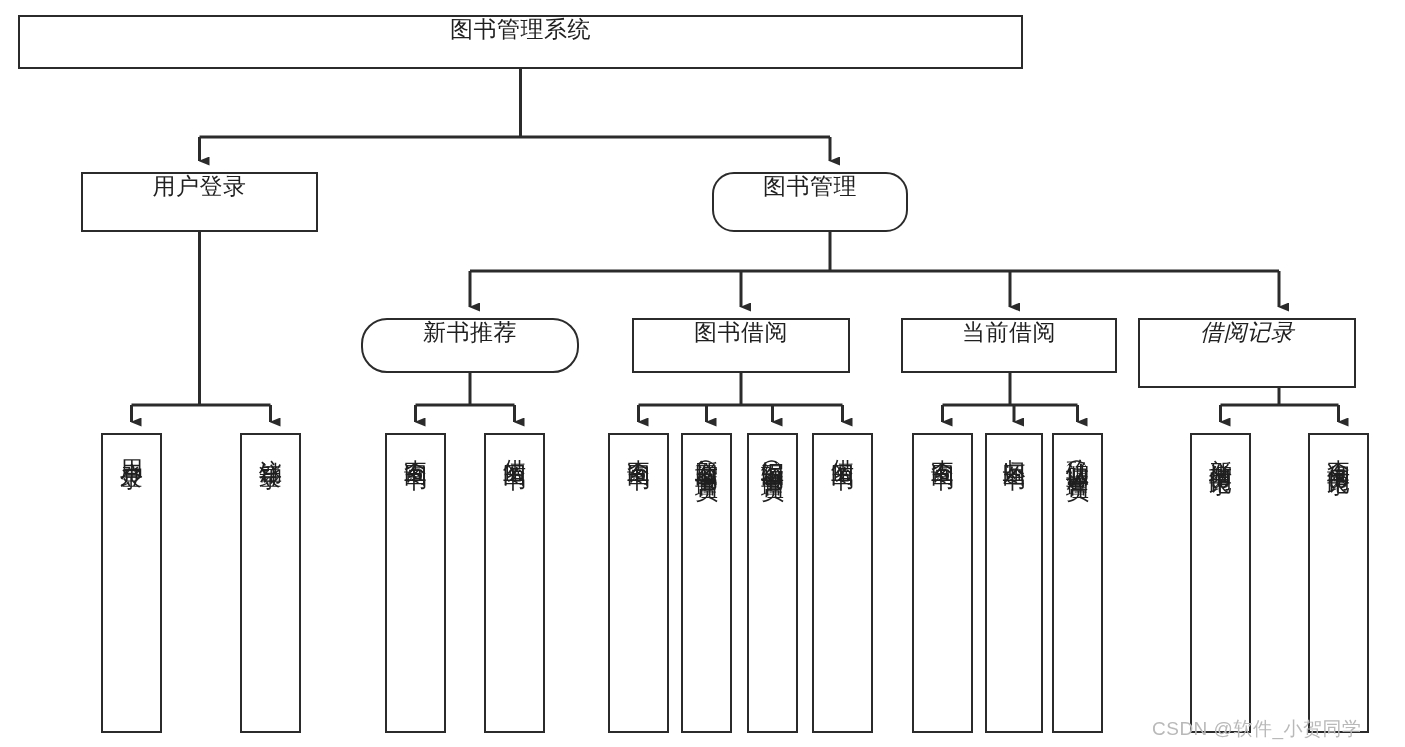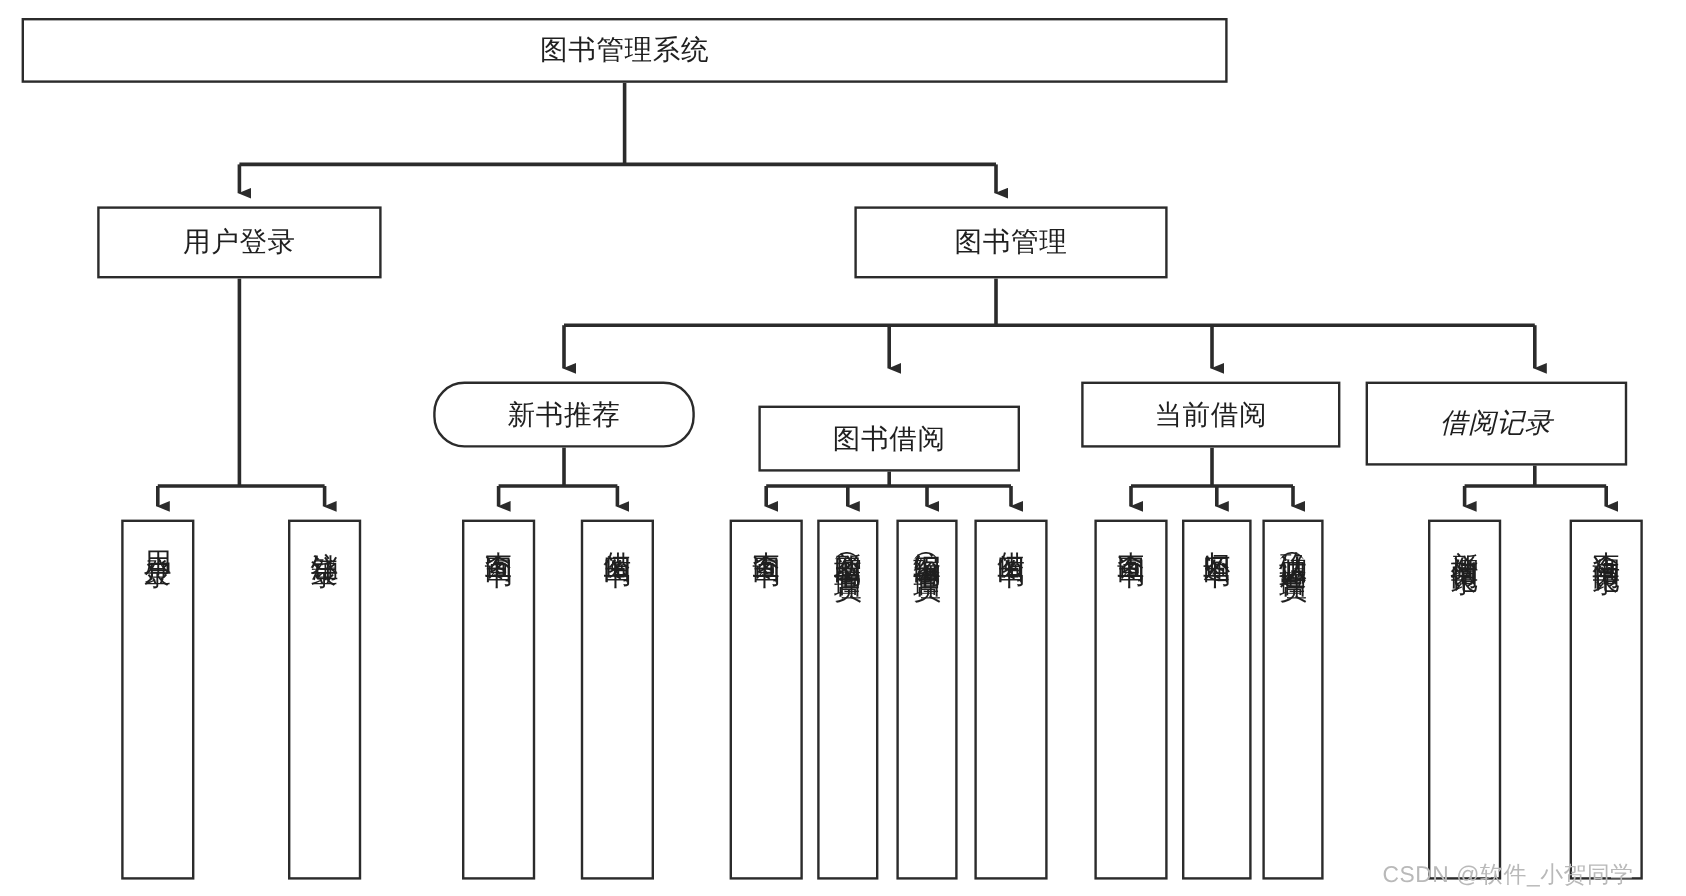--- a/index.html
+++ b/index.html
@@ -23,21 +23,21 @@
     top: 0;
     width: 1405px;
     height: 747px;
   }
   .node-box {
     position: absolute;
     box-sizing: border-box;
     background: #ffffff;
     border: 2px solid #2b2b2b;
     display: flex;
-    align-items: center;
+    align-items: flex-start;
     justify-content: center;
     overflow: hidden;
   }
   .node-label {
     color: #1f1f1f;
     text-align: center;
     line-height: 1.12;
     letter-spacing: 0.5px;
     white-space: nowrap;
   }
@@ -113,28 +113,28 @@
       </g>
   </svg>
 
   <div class="node-box node-horizontal" id="box-root" style="left: 18px; top: 15px; width: 1005px; height: 54px;">
     <span class="node-label">图书管理系统</span>
   </div>
 
   <div class="node-box node-horizontal" id="box-user-login" style="left: 81px; top: 172px; width: 237px; height: 60px;">
     <span class="node-label">用户登录</span>
   </div>
-  <div class="node-box node-horizontal" id="box-book-manage" style="left: 712px; top: 172px; width: 261px; height: 60px;">
+  <div class="node-box node-horizontal" id="box-book-manage" style="left: 712px; top: 172px; width: 196px; height: 60px; border-radius: 22px;">
     <span class="node-label">图书管理</span>
   </div>
 
   <div class="node-box node-horizontal" id="box-new-book-rec" style="left: 361px; top: 318px; width: 218px; height: 55px; border-radius: 26px;">
     <span class="node-label">新书推荐</span>
   </div>
-  <div class="node-box node-horizontal" id="box-book-borrow" style="left: 632px; top: 318px; width: 218px; height: 55px; margin-top: 20px;">
+  <div class="node-box node-horizontal" id="box-book-borrow" style="left: 632px; top: 318px; width: 218px; height: 55px;">
     <span class="node-label">图书借阅</span>
   </div>
   <div class="node-box node-horizontal" id="box-current-borrow" style="left: 901px; top: 318px; width: 216px; height: 55px;">
     <span class="node-label">当前借阅</span>
   </div>
   <div class="node-box node-horizontal" id="box-borrow-record" style="left: 1138px; top: 318px; width: 218px; height: 70px; font-style: italic;">
     <span class="node-label">借阅记录</span>
   </div>
 
   <div id="leaf-host">

